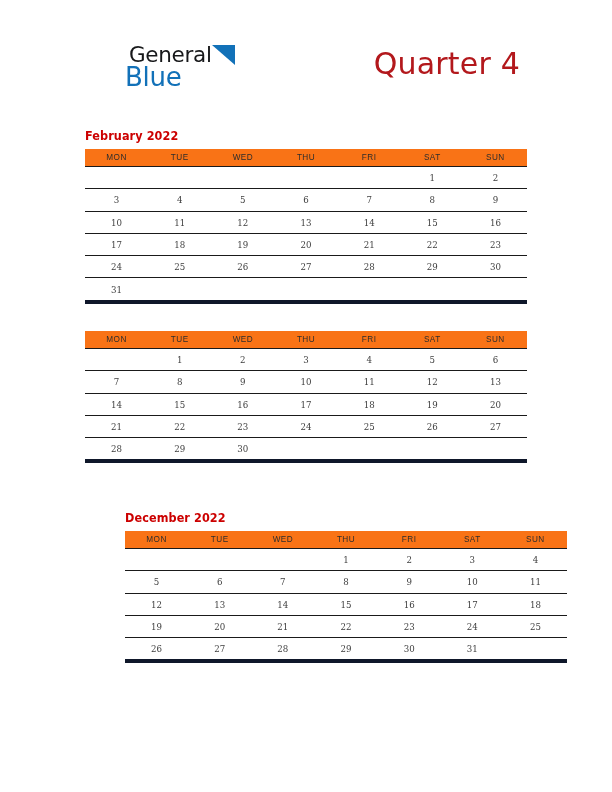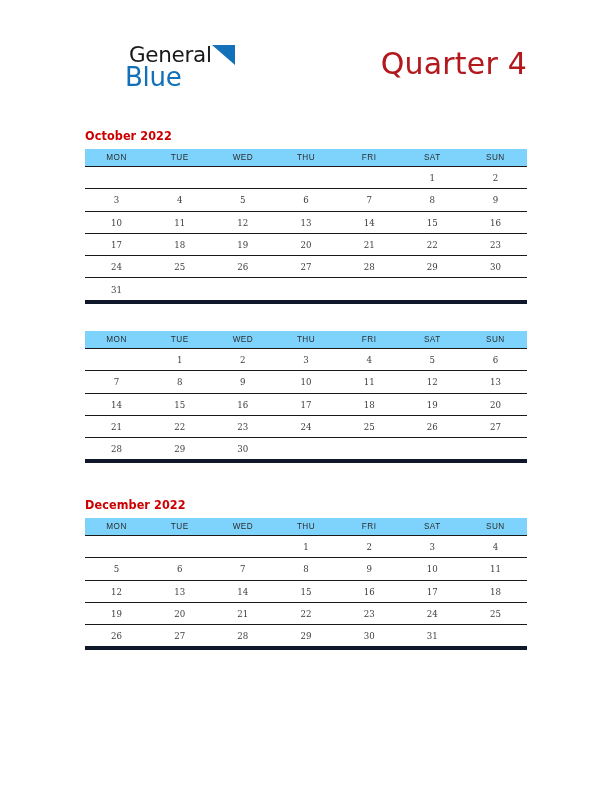--- a/index.html
+++ b/index.html
@@ -72,39 +72,39 @@
     top: 23px;
     font-family: "DejaVu Sans", sans-serif;
     font-size: 26px;
     letter-spacing: -0.3px;
     color: #1271b8;
     line-height: 28px;
   }
 
   .quarter-title {
     position: absolute;
-    right: 0;
+    right: 7px;
     top: 6px;
     font-family: "DejaVu Sans", sans-serif;
     font-size: 30px;
     color: #b3181c;
     letter-spacing: 0.2px;
     white-space: nowrap;
     text-align: right;
   }
 
   
   .month-block {
     position: absolute;
     left: 85px;
     width: 442px;
   }
   #month-0 { top: 128px; }
   #month-1 { top: 328px; }
-  #month-2 { top: 497px; }
+  #month-2 { top: 510px; margin-left: 40px; }
 
   .month-title {
     font-family: "DejaVu Sans Condensed", "DejaVu Sans", sans-serif;
     font-size: 12.5px;
     font-weight: bold;
     color: #cc0000;
     letter-spacing: 0.1px;
     height: 18px;
     line-height: 15px;
     white-space: nowrap;
@@ -112,21 +112,21 @@
 
   table.cal {
     border-collapse: collapse;
     width: 442px;
     table-layout: fixed;
     margin-top: 3px;
   }
   table.cal col { width: 63.14px; }
 
   table.cal thead th {
-    background: #7dd3fc;
+    background: #f97316;
     font-family: "Liberation Sans", sans-serif;
     font-size: 8.2px;
     font-weight: normal;
     color: #2c2c2c;
     letter-spacing: 0.45px;
     text-align: center;
     height: 17px;
     padding: 0;
     border: none;
     border-bottom: 1.1px solid #1a1a1a;
@@ -159,21 +159,21 @@
       <div class="logo-row1">
         <span class="logo-general">General</span><span class="logo-tri"></span>
       </div>
       <div class="logo-blue">Blue</div>
     </div>
 
     <div class="quarter-title">Quarter 4</div>
   </div>
 
   <div class="month-block" id="month-0">
-    <div class="month-title">October 2022</div>
+    <div class="month-title">February 2022</div>
     <table class="cal">
       <colgroup>
         <col>
           <col>
           <col>
           <col>
           <col>
           <col>
           <col>
       </colgroup>

